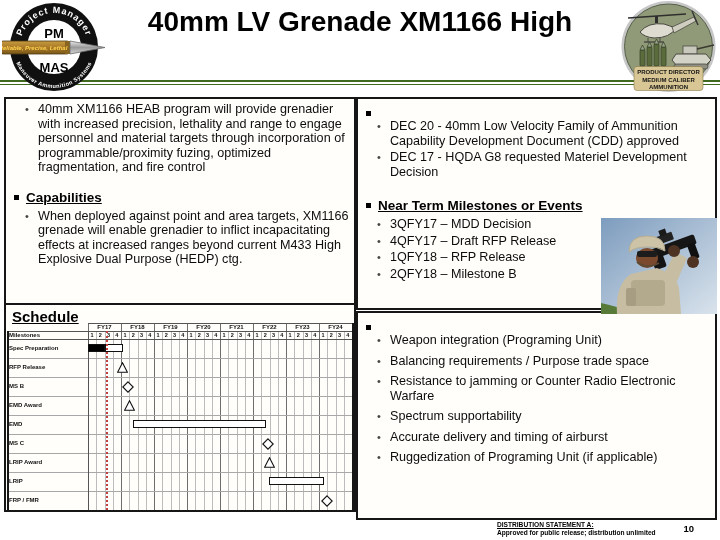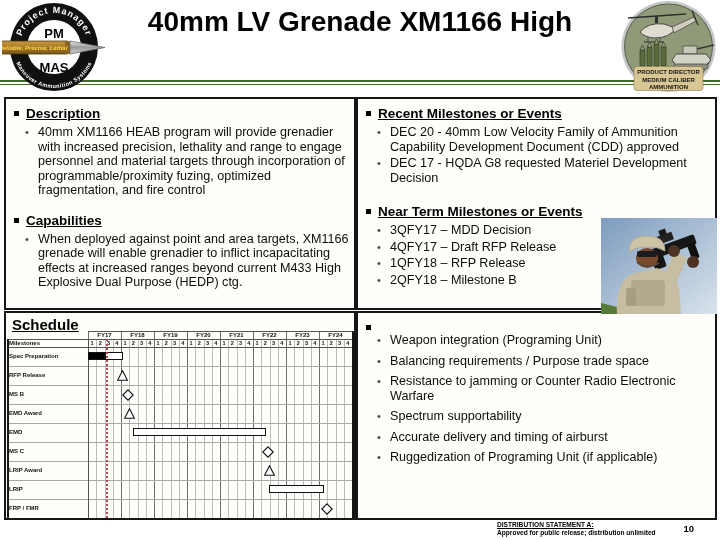--- a/index.html
+++ b/index.html
@@ -11,21 +11,21 @@
   .rule{position:absolute;left:0;width:720px;background:#3f691f;}
   #rule1{top:80px;height:2px;}
   #rule2{top:83.5px;height:1.5px;}
   .logo{position:absolute;z-index:4;}
   #logo-left{left:2px;top:1px;}
   #logo-right{left:620px;top:0px;}
   
   .panel{position:absolute;border:2px solid #161616;background:#fffefb;box-sizing:border-box;}
   #panel-description{left:4px;top:97px;width:352px;height:213px;}
   #panel-milestones{left:356px;top:97px;width:361px;height:213px;overflow:visible;}
-  #panel-schedule{left:4px;top:311px;width:352px;height:209px;padding-left:29px;}
+  #panel-schedule{left:4px;top:303px;width:352px;height:209px;padding-left:29px;}
   #panel-challenges{left:356px;top:311px;width:361px;height:209px;}
   .h-row{display:flex;align-items:flex-start;margin:6px 6px 0 8px;}
   .h-row.gap{margin-top:14px;text-align:right;}
   .sq{width:5px;height:5px;background:#000;margin:6px 7px 0 0;flex:none;}
   .h-text{font-weight:bold;font-size:13.5px;line-height:17px;text-decoration:underline;color:#000;}
   .b-list{margin-top:3px;}
   .b-row{display:flex;margin:1px 5px 2px 19px;}
   .b-dot{flex:none;width:13px;font-size:11px;line-height:14.5px;color:#444;}
   .b-txt{flex:1;font-size:12.6px;line-height:14.5px;color:#0d0d0d;}
   #panel-challenges .b-row{margin-bottom:6px;}
@@ -121,24 +121,20 @@
       <polygon points="34,44 36.5,39 39,44" fill="#9aa18a"></polygon>
       <polygon points="41,47 43.5,42 46,47" fill="#9aa18a"></polygon>
     </g>
     <rect x="14" y="66.5" width="69" height="24" rx="3" fill="#d8c795" stroke="#7a6a3a" stroke-width="0.5"></rect>
     <text x="48.5" y="74" text-anchor="middle" font-size="6" font-weight="bold" fill="#141414">PRODUCT DIRECTOR</text>
     <text x="48.5" y="81.5" text-anchor="middle" font-size="6" font-weight="bold" fill="#141414">MEDIUM CALIBER</text>
     <text x="48.5" y="89" text-anchor="middle" font-size="6" font-weight="bold" fill="#141414">AMMUNITION</text>
   </svg>
 
   <div class="panel" id="panel-description">
-    <div class="h-row">
-      <span class="sq"></span>
-      <span class="h-text">Description</span>
-    </div>
     <div class="b-list">
         <div class="b-row">
           <span class="b-dot">•</span>
           <span class="b-txt">40mm XM1166 HEAB program will provide grenadier with increased precision, lethality and range to engage personnel and material targets through incorporation of programmable/proximity fuzing, optimized fragmentation, and fire control</span>
         </div>
       </div>
     <div class="h-row gap">
       <span class="sq"></span>
       <span class="h-text">Capabilities</span>
     </div>
@@ -146,21 +142,20 @@
         <div class="b-row">
           <span class="b-dot">•</span>
           <span class="b-txt">When deployed against point and area targets, XM1166 grenade will enable grenadier to inflict incapacitating effects at increased ranges beyond current M433 High Explosive Dual Purpose (HEDP) ctg.</span>
         </div>
       </div>
   </div>
 
   <div class="panel" id="panel-milestones">
     <div class="h-row">
       <span class="sq"></span>
-      <span class="h-text">Recent Milestones or Events</span>
     </div>
     <div class="b-list">
         <div class="b-row">
           <span class="b-dot">•</span>
           <span class="b-txt">DEC 20 - 40mm Low Velocity Family of Ammunition Capability Development Document (CDD) approved</span>
         </div>
         <div class="b-row">
           <span class="b-dot">•</span>
           <span class="b-txt">DEC 17 - HQDA G8 requested Materiel Development Decision</span>
         </div>

